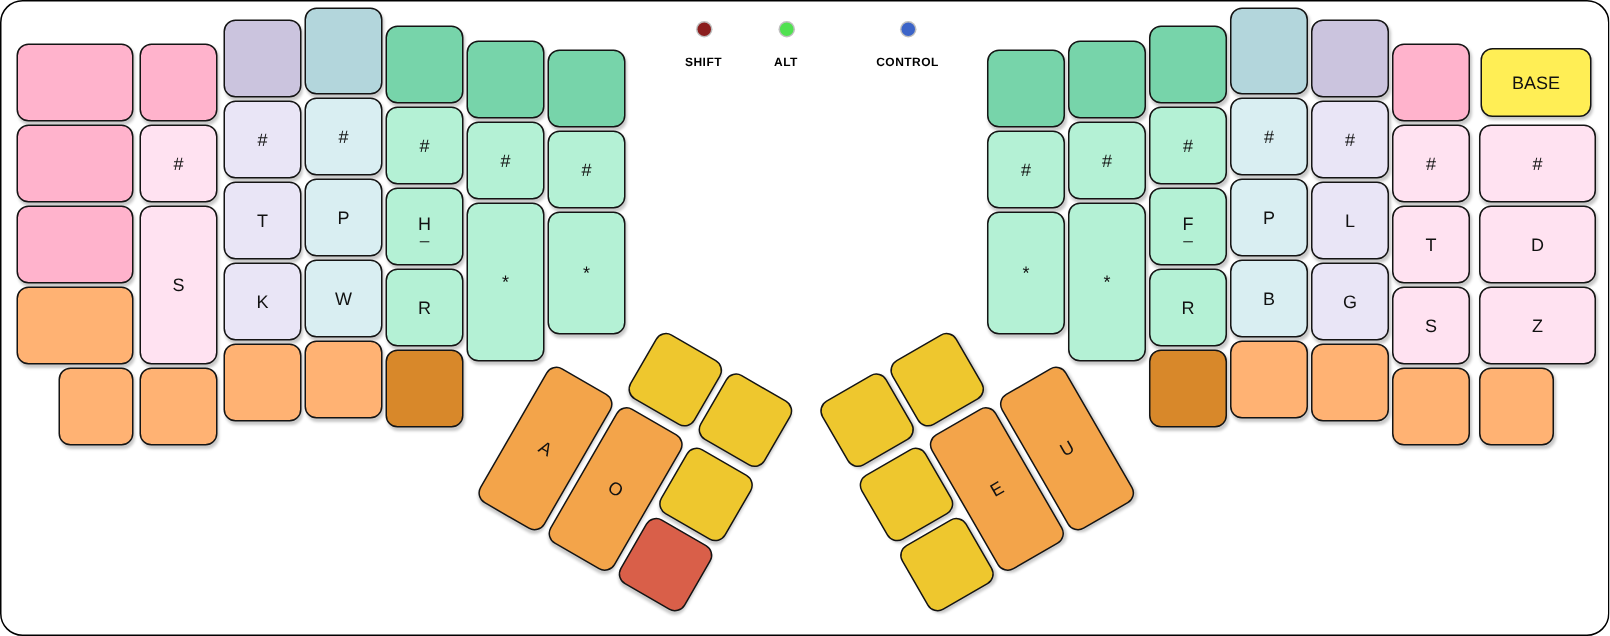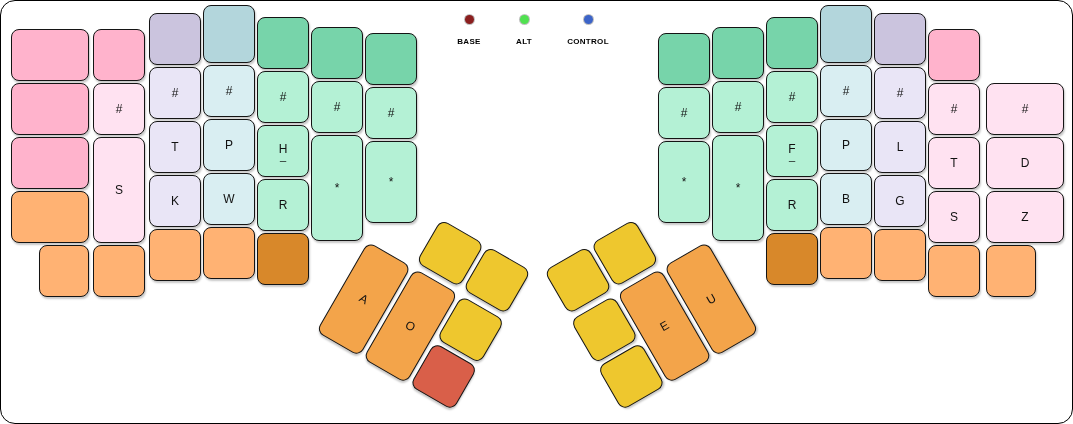--- a/index.html
+++ b/index.html
@@ -20,27 +20,27 @@
   .ind-dot   { width:9px; height:9px; border-radius:50%; margin:0 auto; box-shadow:0 0 0 1px rgba(0,0,0,0.25); }
   .ind-label { margin-top:13px; font-size:8px; font-weight:700; letter-spacing:0.3px; color:#000; }
 </style>
 </head>
 <body>
 
 <div class="board" id="board">
   <div id="indicators">
       <div class="indicator" style="left: 433px;">
         <div class="ind-dot" style="background: rgb(139, 30, 30);"></div>
-        <div class="ind-label">BASE</div>
+        <div class="ind-label">SHIFT</div>
       </div>
       <div class="indicator" style="left: 488px;">
         <div class="ind-dot" style="background: rgb(80, 225, 80);"></div>
         <div class="ind-label">ALT</div>
       </div>
-      <div class="indicator" style="left: 552px;">
+      <div class="indicator" style="left: 569px;">
         <div class="ind-dot" style="background: rgb(60, 100, 200);"></div>
         <div class="ind-label">CONTROL</div>
       </div>
     </div>
 <div class="key" style="left: 10px; top: 28px; width: 78px; height: 52px; background: rgb(255, 179, 204);"></div>
     <div class="key" style="left: 10px; top: 82px; width: 78px; height: 52px; background: rgb(255, 179, 204);"></div>
     <div class="key" style="left: 10px; top: 136px; width: 78px; height: 52px; background: rgb(255, 179, 204);"></div>
     <div class="key" style="left: 10px; top: 190px; width: 78px; height: 52px; background: rgb(255, 178, 115);"></div>
     <div class="key" style="left: 38px; top: 244px; width: 50px; height: 52px; background: rgb(255, 178, 115);"></div>
     <div class="key" style="left: 92px; top: 28px; width: 52px; height: 52px; background: rgb(255, 179, 204);"></div>
@@ -151,20 +151,23 @@
     <div class="key" style="left: 927px; top: 82px; width: 52px; height: 52px; background: rgb(255, 226, 241);">
       <div class="klabel">#</div>
     </div>
     <div class="key" style="left: 927px; top: 136px; width: 52px; height: 52px; background: rgb(255, 226, 241);">
       <div class="klabel">T</div>
     </div>
     <div class="key" style="left: 927px; top: 190px; width: 52px; height: 52px; background: rgb(255, 226, 241);">
       <div class="klabel">S</div>
     </div>
     <div class="key" style="left: 927px; top: 244px; width: 52px; height: 52px; background: rgb(255, 178, 115);"></div>
+    <div class="key" style="left: 986px; top: 31px; width: 74px; height: 46px; background: rgb(255, 238, 85);">
+      <div class="klabel">BASE</div>
+    </div>
     <div class="key" style="left: 985px; top: 82px; width: 78px; height: 52px; background: rgb(255, 226, 241);">
       <div class="klabel">#</div>
     </div>
     <div class="key" style="left: 985px; top: 136px; width: 78px; height: 52px; background: rgb(255, 226, 241);">
       <div class="klabel">D</div>
     </div>
     <div class="key" style="left: 985px; top: 190px; width: 78px; height: 52px; background: rgb(255, 226, 241);">
       <div class="klabel">Z</div>
     </div>
     <div class="key" style="left: 985px; top: 244px; width: 50px; height: 52px; background: rgb(255, 178, 115);"></div>

